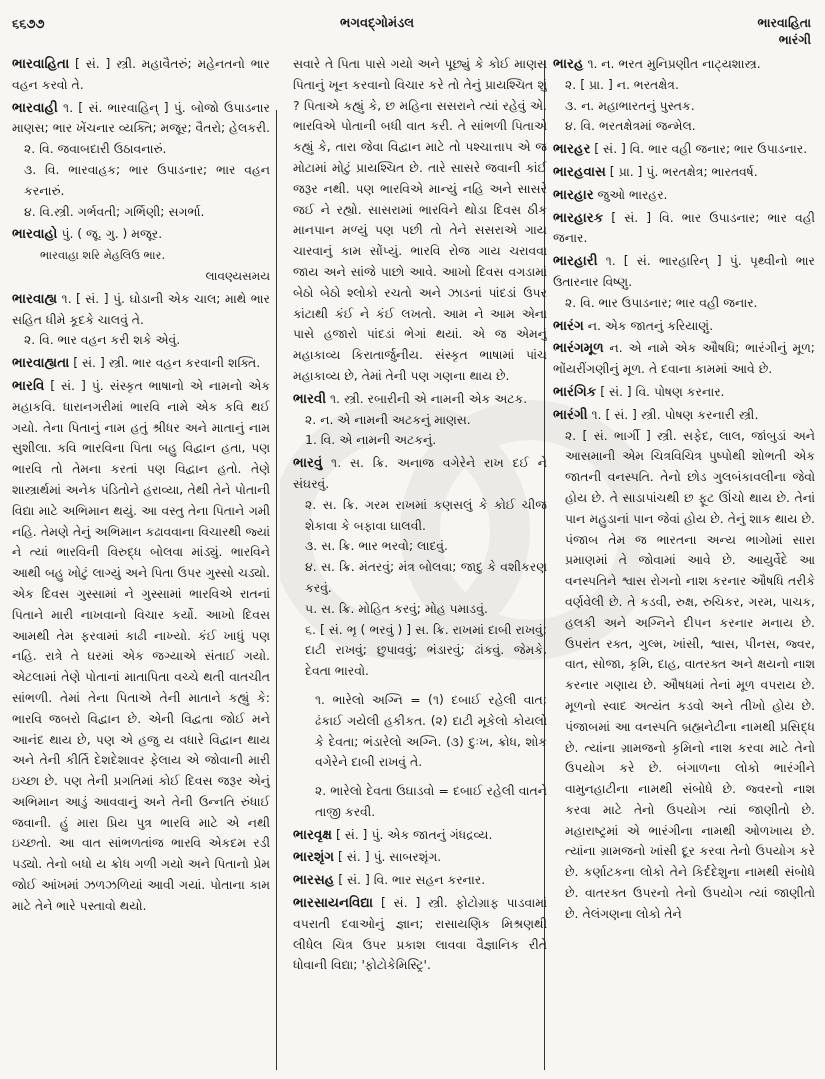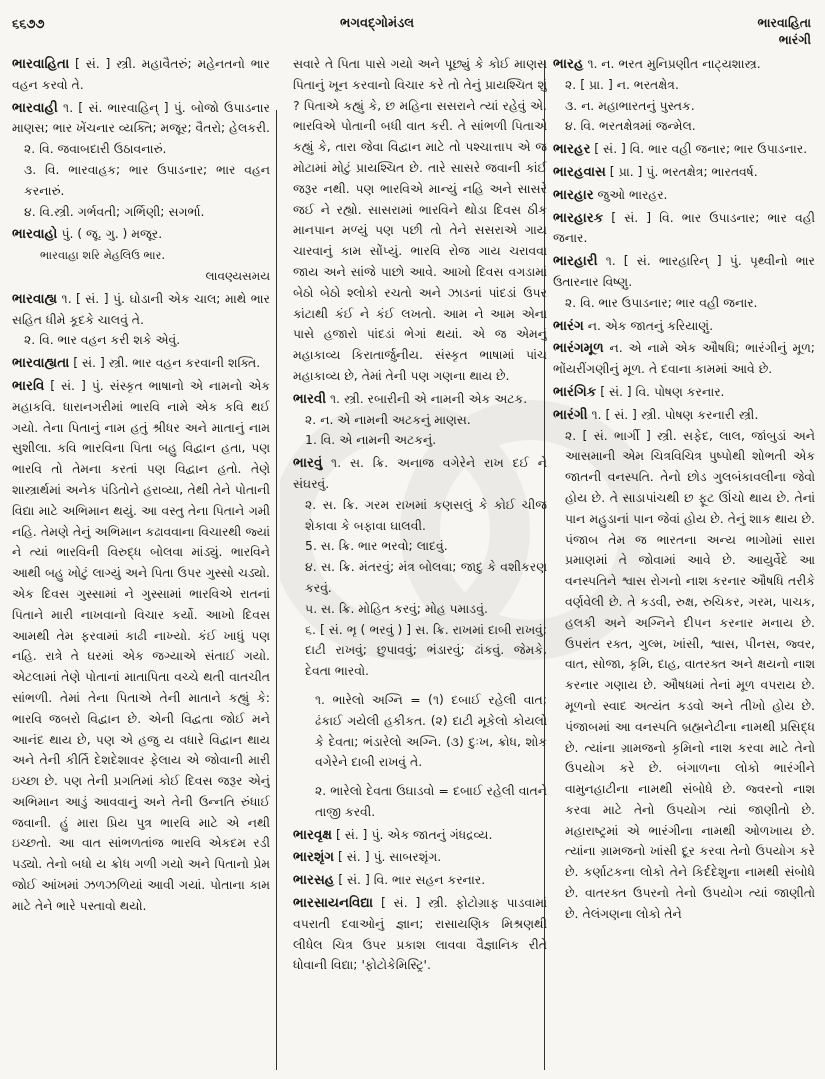--- a/index.html
+++ b/index.html
@@ -110,21 +110,21 @@
     <div class="entry">
       <span class="hw">ભારવી</span>
       <span>૧. સ્ત્રી. રબારીની એ નામની એક અટક.</span>
       <div class="sense">૨. ન. એ નામની અટકનું માણસ.</div>
       <div class="sense">1. વિ. એ નામની અટકનું.</div>
     </div>
     <div class="entry">
       <span class="hw">ભારવું</span>
       <span>૧. સ. ક્રિ. અનાજ વગેરેને રાખ દઈ ને સંઘરવું.</span>
       <div class="sense">૨. સ. ક્રિ. ગરમ રાખમાં કણસલું કે કોઈ ચીજ શેકાવા કે બફાવા ઘાલવી.</div>
-      <div class="sense">5. સ. ક્રિ. ભાર ભરવો; લાદવું.</div>
+      <div class="sense">૩. સ. ક્રિ. ભાર ભરવો; લાદવું.</div>
       <div class="sense">૪. સ. ક્રિ. મંતરવું; મંત્ર બોલવા; જાદુ કે વશીકરણ કરવું.</div>
       <div class="sense">૫. સ. ક્રિ. મોહિત કરવું; મોહ પમાડવું.</div>
       <div class="sense">૬. [ સં. ભૃ ( ભરવું ) ] સ. ક્રિ. રાખમાં દાબી રાખવું; દાટી રાખવું; છુપાવવું; ભંડારવું; ઢાંકવું. જેમકે, દેવતા ભારવો.</div>
       <div class="sub">૧. ભારેલો અગ્નિ = (૧) દબાઈ રહેલી વાત; ઢંકાઈ ગયેલી હકીકત. (૨) દાટી મૂકેલો કોયલો કે દેવતા; ભંડારેલો અગ્નિ. (૩) દુઃખ, ક્રોધ, શોક વગેરેને દાબી રાખવું તે.</div>
       <div class="sub">૨. ભારેલો દેવતા ઉઘાડવો = દબાઈ રહેલી વાતને તાજી કરવી.</div>
     </div>
     <div class="entry">
       <span class="hw">ભારવૃક્ષ</span>
       <span>[ સં. ] પું. એક જાતનું ગંધદ્રવ્ય.</span>
     </div>

